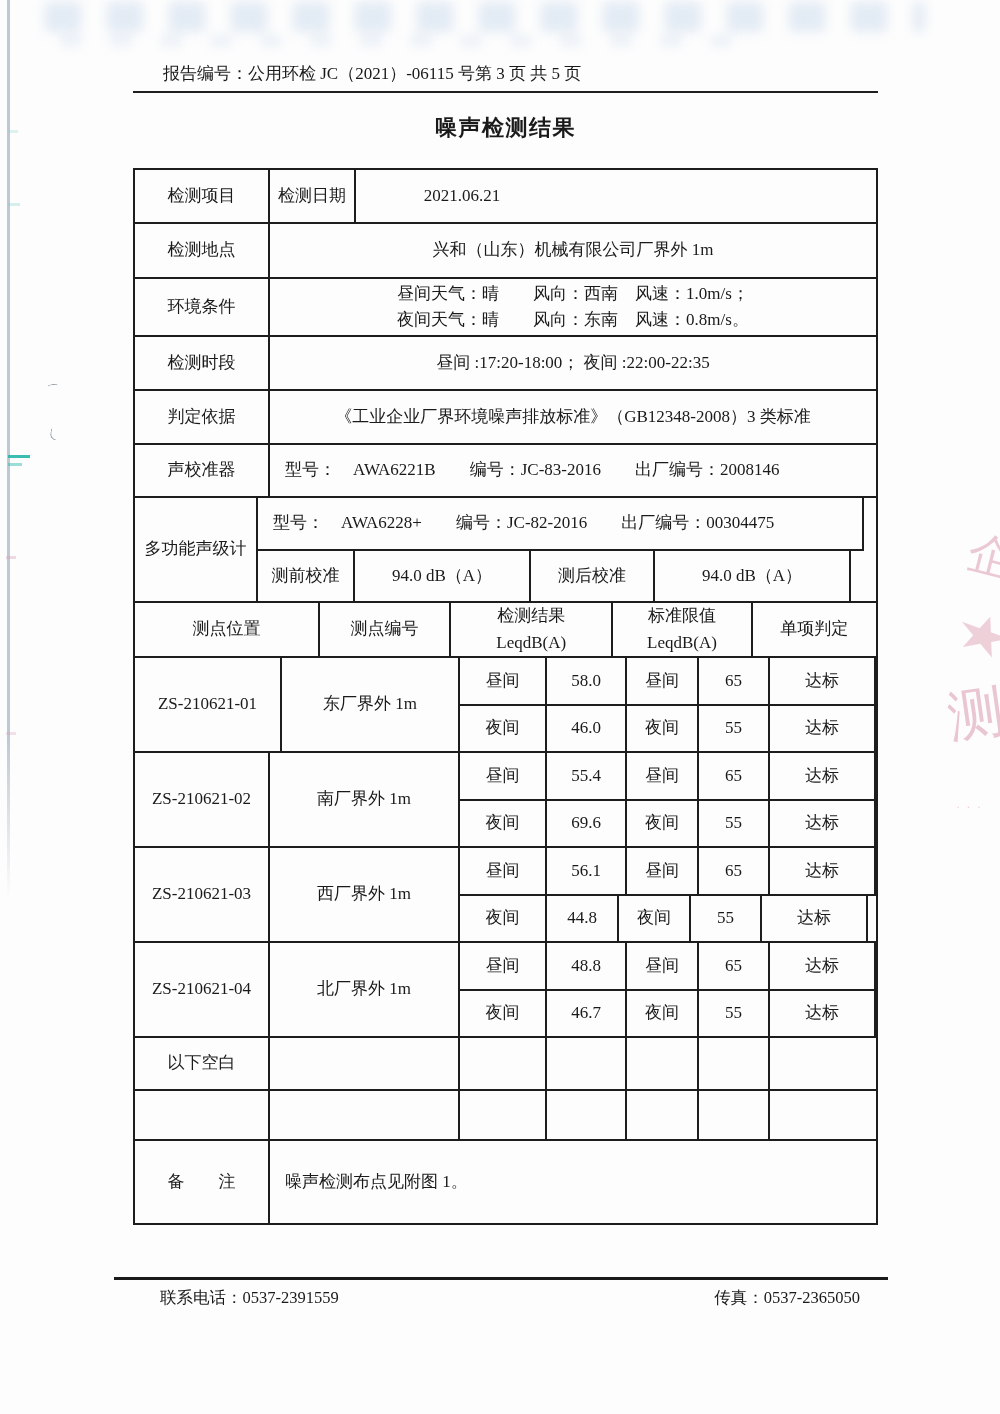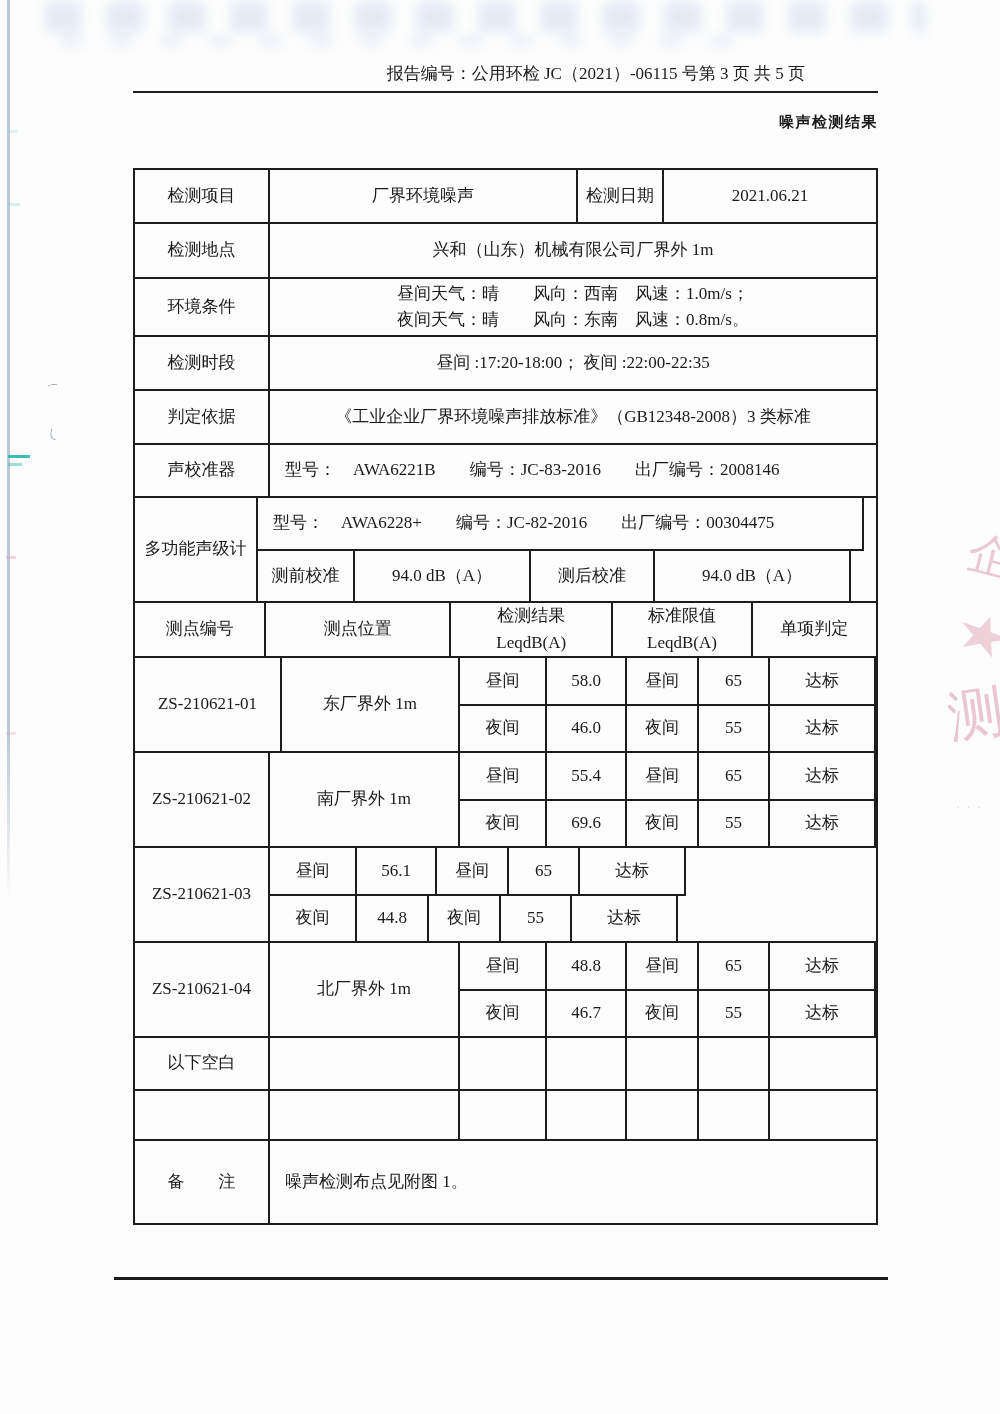--- a/index.html
+++ b/index.html
@@ -20,24 +20,24 @@
     filter:blur(5px); }
   .tick { position:absolute; height:3px; }
   .pencil-1 { position:absolute; left:48px; top:384px; width:10px; height:5px;
     border-top:1.7px solid #99a3ab; border-radius:45%; transform:rotate(-8deg); }
   .pencil-2 { position:absolute; left:50px; top:429px; width:7px; height:11px;
     border-left:1.7px solid #99a3ab; border-bottom:1.7px solid #99a3ab;
     border-bottom-left-radius:7px; transform:rotate(12deg); }
   .stamp-frag { position:absolute; font-family:"Liberation Serif","DejaVu Serif",serif; line-height:1; }
   
   .hdr { position:absolute; top:62px; left:163px; width:642px;
-    display:flex; justify-content:flex-end; font-size:17px; }
+    display:flex; justify-content:flex-start; font-size:17px; }
   .hdr-rule { position:absolute; top:91px; left:133px; width:745px; height:2px; background:#1f1f1f; }
-  .title { position:absolute; top:113px; left:133px; width:745px; text-align:right;
-    font-size:15px; font-weight:bold; letter-spacing:1.5px; }
+  .title { position:absolute; top:113px; left:133px; width:745px; text-align:center;
+    font-size:22px; font-weight:bold; letter-spacing:1.5px; }
   
   .tbl { position:absolute; left:133px; top:168px; width:745px; border:2px solid #1d1d1d; }
   .row { display:flex; border-bottom:2px solid #1d1d1d; }
   .tbl .row:last-child { border-bottom:none; }
   .c { border-right:2px solid #1d1d1d; display:flex; align-items:center; justify-content:center;
     font-size:17px; text-align:center; line-height:1.55; }
   .row > *:last-child { border-right:none; }
   .left { justify-content:flex-start; text-align:left; padding-left:15px; }
   .pre { white-space:pre-line; }
   .vgroup { display:flex; flex-direction:column; }
@@ -78,21 +78,20 @@
     <span>第 3 页 共 5 页</span>
   </div>
   <div class="hdr-rule"></div>
 
   <div class="title">噪声检测结果</div>
 
   <div class="tbl">
 
     <div class="row" style="height:54px">
       <div class="c" style="width:135px">检测项目</div>
-      <div class="c" style="width:308px">厂界环境噪声</div>
       <div class="c" style="width:86px">检测日期</div>
       <div class="c" style="width:212px">2021.06.21</div>
     </div>
 
     <div class="row" style="height:55px">
       <div class="c" style="width:135px">检测地点</div>
       <div class="c" style="width:606px">兴和（山东）机械有限公司厂界外 1m</div>
     </div>
 
     <div class="row" style="height:58px">
@@ -125,22 +124,22 @@
         <div class="subrow">
           <div class="c" style="width:97px">测前校准</div>
           <div class="c" style="width:176px">94.0 dB（A）</div>
           <div class="c" style="width:124px">测后校准</div>
           <div class="c" style="width:196px">94.0 dB（A）</div>
         </div>
       </div>
     </div>
 
     <div class="row" style="height:55px">
+      <div class="c" style="width:190px">测点位置</div>
       <div class="c" style="width:135px">测点编号</div>
-      <div class="c" style="width:190px">测点位置</div>
       <div class="c pre" style="width:167px">检测结果
 LeqdB(A)</div>
       <div class="c pre" style="width:143px">标准限值
 LeqdB(A)</div>
       <div class="c" style="width:127px">单项判定</div>
     </div>
 
     <div class="row" style="height:95px">
       <div class="c" style="width:157px">ZS-210621-01</div>
       <div class="c" style="width:190px">东厂界外 1m</div>
@@ -178,20 +177,21 @@
           <div class="c" style="width:80px">69.6</div>
           <div class="c" style="width:72px">夜间</div>
           <div class="c" style="width:71px">55</div>
           <div class="c" style="width:106px">达标</div>
         </div>
       </div>
     </div>
 
     <div class="row" style="height:95px">
       <div class="c" style="width:135px">ZS-210621-03</div>
+      <div class="c" style="width:190px">西厂界外 1m</div>
       <div class="pgroup" style="width:416px">
         <div class="sub">
           <div class="c" style="width:87px">昼间</div>
           <div class="c" style="width:80px">56.1</div>
           <div class="c" style="width:72px">昼间</div>
           <div class="c" style="width:71px">65</div>
           <div class="c" style="width:106px">达标</div>
         </div>
         <div class="sub">
           <div class="c" style="width:87px">夜间</div>
@@ -246,15 +246,19 @@
 
     <div class="row" style="height:82px">
       <div class="c" style="width:135px">备　　注</div>
       <div class="c left" style="width:606px">噪声检测布点见附图 1。</div>
     </div>
 
   </div>
 
   <div class="foot-rule"></div>
   <div class="footer">
+    <div class="frow">
+      <span>联系电话：0537-2391559</span>
+      <span>传真：0537-2365050</span>
+    </div>
   </div>
 
 </div>
 
 </body></html>

